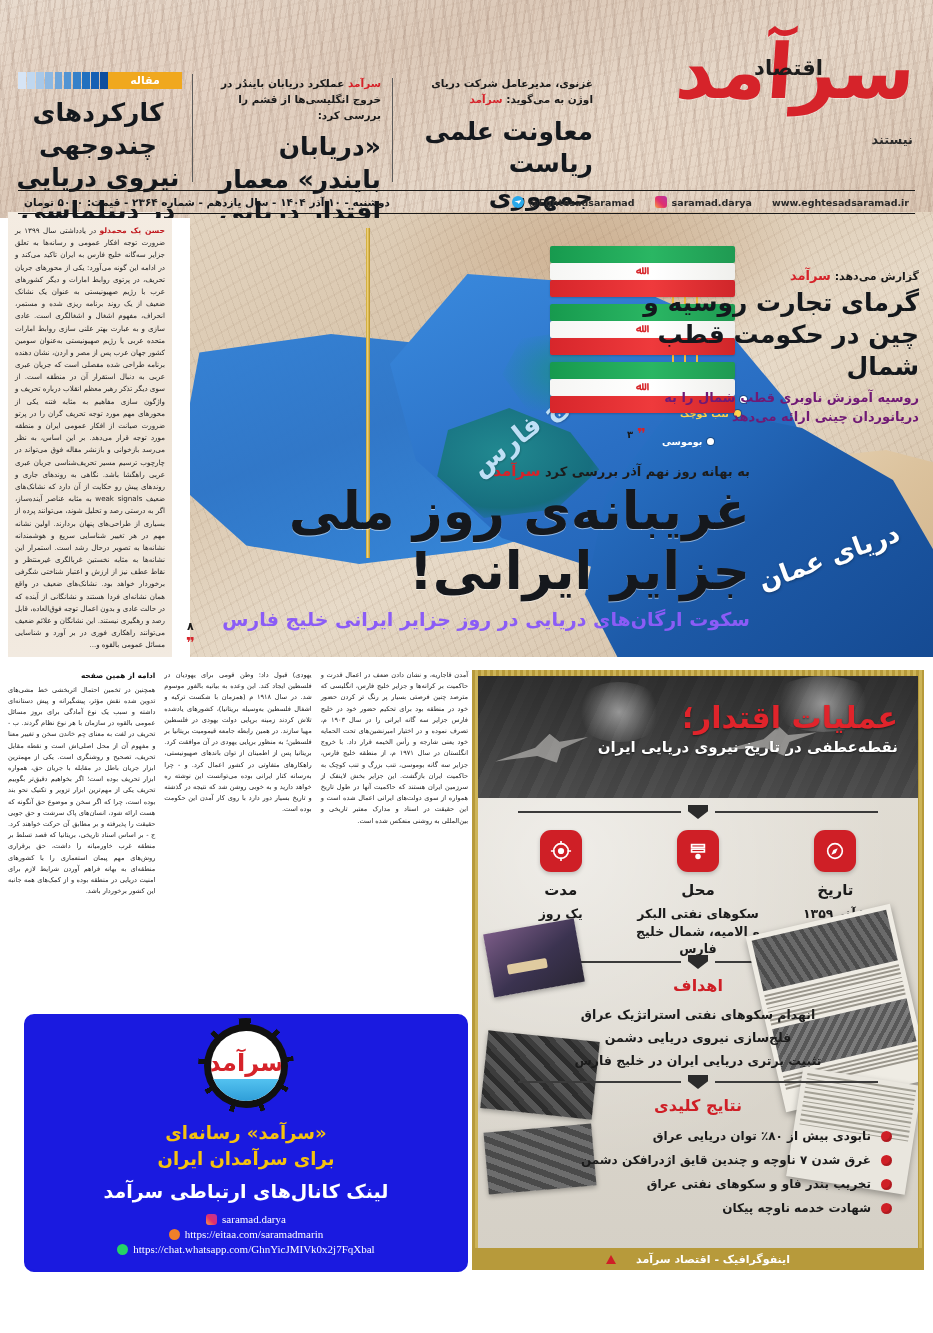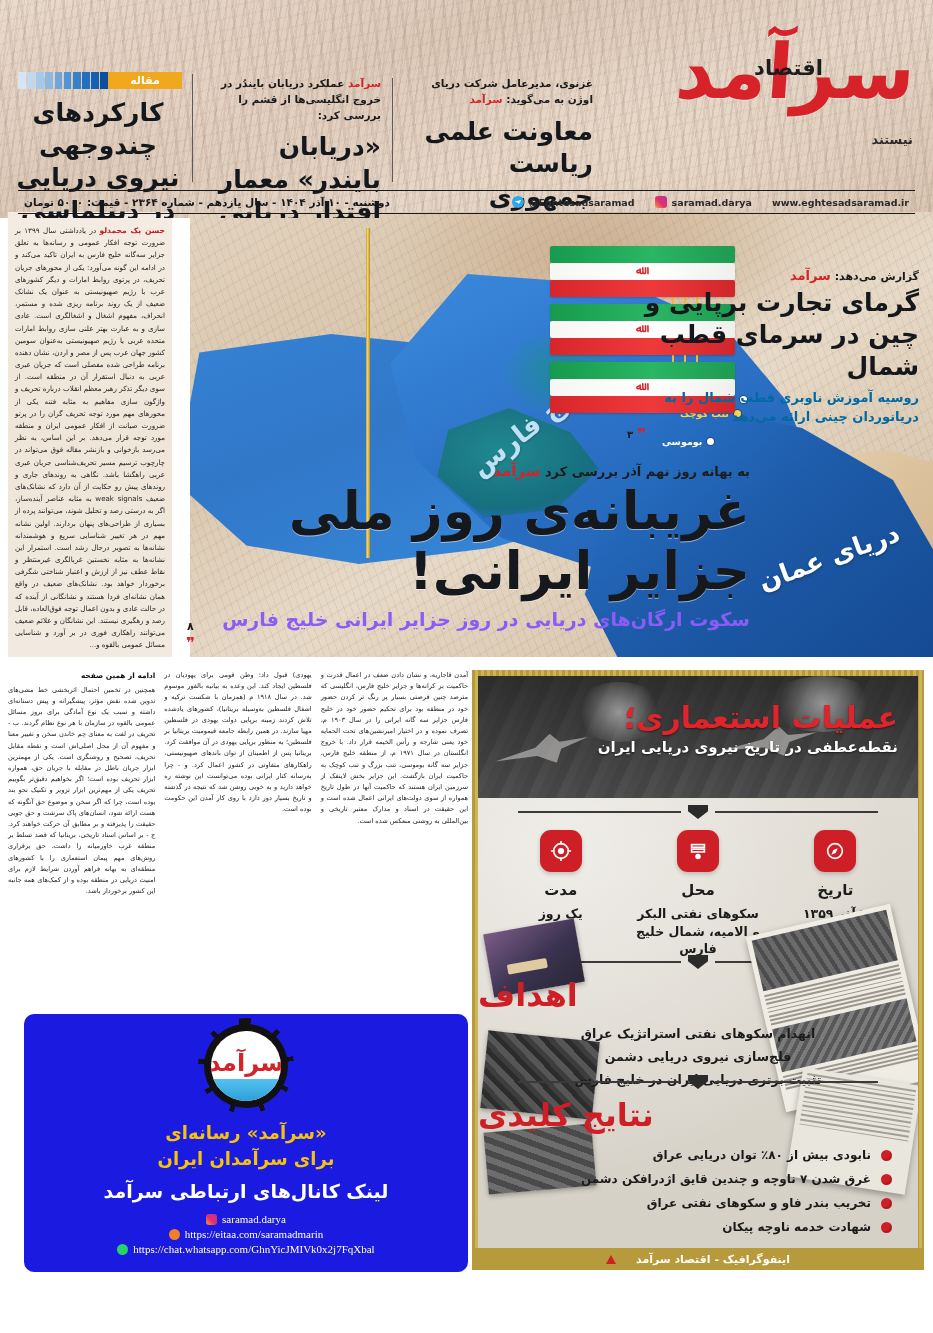--- a/index.html
+++ b/index.html
@@ -200,21 +200,21 @@
     font-size:19px; font-weight:800; color:#8b5cf6; text-align:right;
     margin-top:8px; letter-spacing:-0.4px;
   }
   .bigpage { position:absolute; left:-4px; bottom:-22px; text-align:center; }
 
   
   .report-block { position:absolute; right:14px; top:56px; width:292px; text-align:right; z-index:8; }
   .rep-kicker { font-size:11px; font-weight:700; color:#1a1a1a; }
   .rep-kicker .brand{ color:#d6232a; font-weight:900; font-size:13px;}
   .rep-head { font-size:25px; font-weight:900; color:#14181d; line-height:1.28; letter-spacing:-0.8px; margin-top:4px; }
-  .rep-sub { font-size:13px; font-weight:700; color:#0369a1; line-height:1.45; margin-top:6px; }
+  .rep-sub { font-size:13px; font-weight:700; color:#701a75; line-height:1.45; margin-top:6px; }
 
   
   .leftcol {
     position:absolute; left:8px; top:212px; width:164px; height:445px;
     background: linear-gradient(180deg,#f4ece2 0%,#efe5d8 50%,#f2eae0 100%);
     padding:6px 7px 4px 7px; overflow:hidden;
   }
   .body-col {
     font-size:7.1px; line-height:1.72; color:#1d1d1d; text-align:justify;
     margin-top:6px; font-weight:400;
@@ -309,21 +309,21 @@
   .stats { position:absolute; left:0; top:154px; width:100%; display:flex; direction:rtl; padding:0 14px; }
   .stat { flex:1; text-align:center; }
   .stat .circ {
     width:42px; height:42px; border-radius:11px; background:#cf1f26; margin:0 auto;
     display:flex; align-items:center; justify-content:center; color:#fff;
     box-shadow: 0 2px 4px rgba(0,0,0,.2);
   }
   .stat .lbl { font-size:15px; font-weight:900; color:#1b1b1b; margin-top:9px; letter-spacing:3px; }
   .stat .val { font-size:12.5px; font-weight:800; color:#1b1b1b; margin-top:6px; line-height:1.4; padding:0 6px;}
 
-  .sec-title { text-align:left; font-size:32px; font-weight:900; color:#cf1f26; letter-spacing:-0.5px; }
+  .sec-title { text-align:center; font-size:16px; font-weight:900; color:#cf1f26; letter-spacing:-0.5px; }
   .goals { position:absolute; left:0; top:300px; width:100%; }
   .goals .list { margin-top:8px; text-align:center; }
   .goals .list div { font-size:12.5px; font-weight:800; color:#1b1b1b; line-height:1.85; letter-spacing:.5px;}
 
   .results { position:absolute; left:0; top:420px; width:100%; }
   .results .list { margin-top:9px; padding:0 26px 0 26px; }
   .results .row { display:flex; align-items:center; justify-content:flex-start; gap:10px; direction:rtl; }
   .results .bul { width:11px; height:11px; border-radius:50%; background:#cf1f26; flex:none;
     box-shadow: inset -2px -2px 0 rgba(0,0,0,.15); }
   .results .txt { font-size:12px; font-weight:800; color:#1b1b1b; line-height:2.0; letter-spacing:.6px; }
@@ -492,21 +492,21 @@
       <div class="flagstripe f-w" style="top:137px;"></div>
       <div class="flagstripe f-r" style="top:154px;"></div>
       <span class="f-emb" style="left:86px; top:138px;">ﷲ</span>
     </div>
 
     <div class="report-block">
       <div class="rep-kicker">
         <span>گزارش می‌دهد:</span>
         <span class="brand">سرآمد</span>
       </div>
-      <div class="rep-head">گرمای تجارت برپایی و چین در سرمای قطب شمال</div>
+      <div class="rep-head">گرمای تجارت روسیه و چین در حکومت قطب شمال</div>
       <div class="rep-sub">روسیه آموزش ناوبری قطب شمال را به دریانوردان چینی ارائه می‌دهد</div>
       <div style="display:flex;align-items:center;gap:4px;justify-content:flex-end;margin-top:2px;">
         <span class="quotemark">❞</span>
         <span class="pagenum" style="font-size:10px">۳</span>
       </div>
     </div>
   </div>
 
   <div class="mainhead-zone">
     <div class="mh-kicker">
@@ -571,21 +571,21 @@
       <div class="info-inner">
 
         <div class="info-photostrip">
           <span class="jet" style="left:16px; top:60px; transform:rotate(-14deg);"></span>
           <span class="jet" style="left:244px; top:52px; transform:rotate(-10deg);"></span>
           <span class="smoke" style="left:96px; top:6px; width:90px; height:60px;"></span>
           <span class="smoke" style="left:290px; top:0px; width:110px; height:56px;"></span>
         </div>
 
         <div class="info-title">
-          <div class="t1">عملیات استعماری؛</div>
+          <div class="t1">عملیات اقتدار؛</div>
           <div class="t2">نقطه‌عطفی در تاریخ نیروی دریایی ایران</div>
         </div>
 
         <div class="divider" style="top:126px;">
           <span class="ln"></span>
             <span class="gem"></span>
             <span class="ln"></span>
         </div>
 
         <div class="stats">

